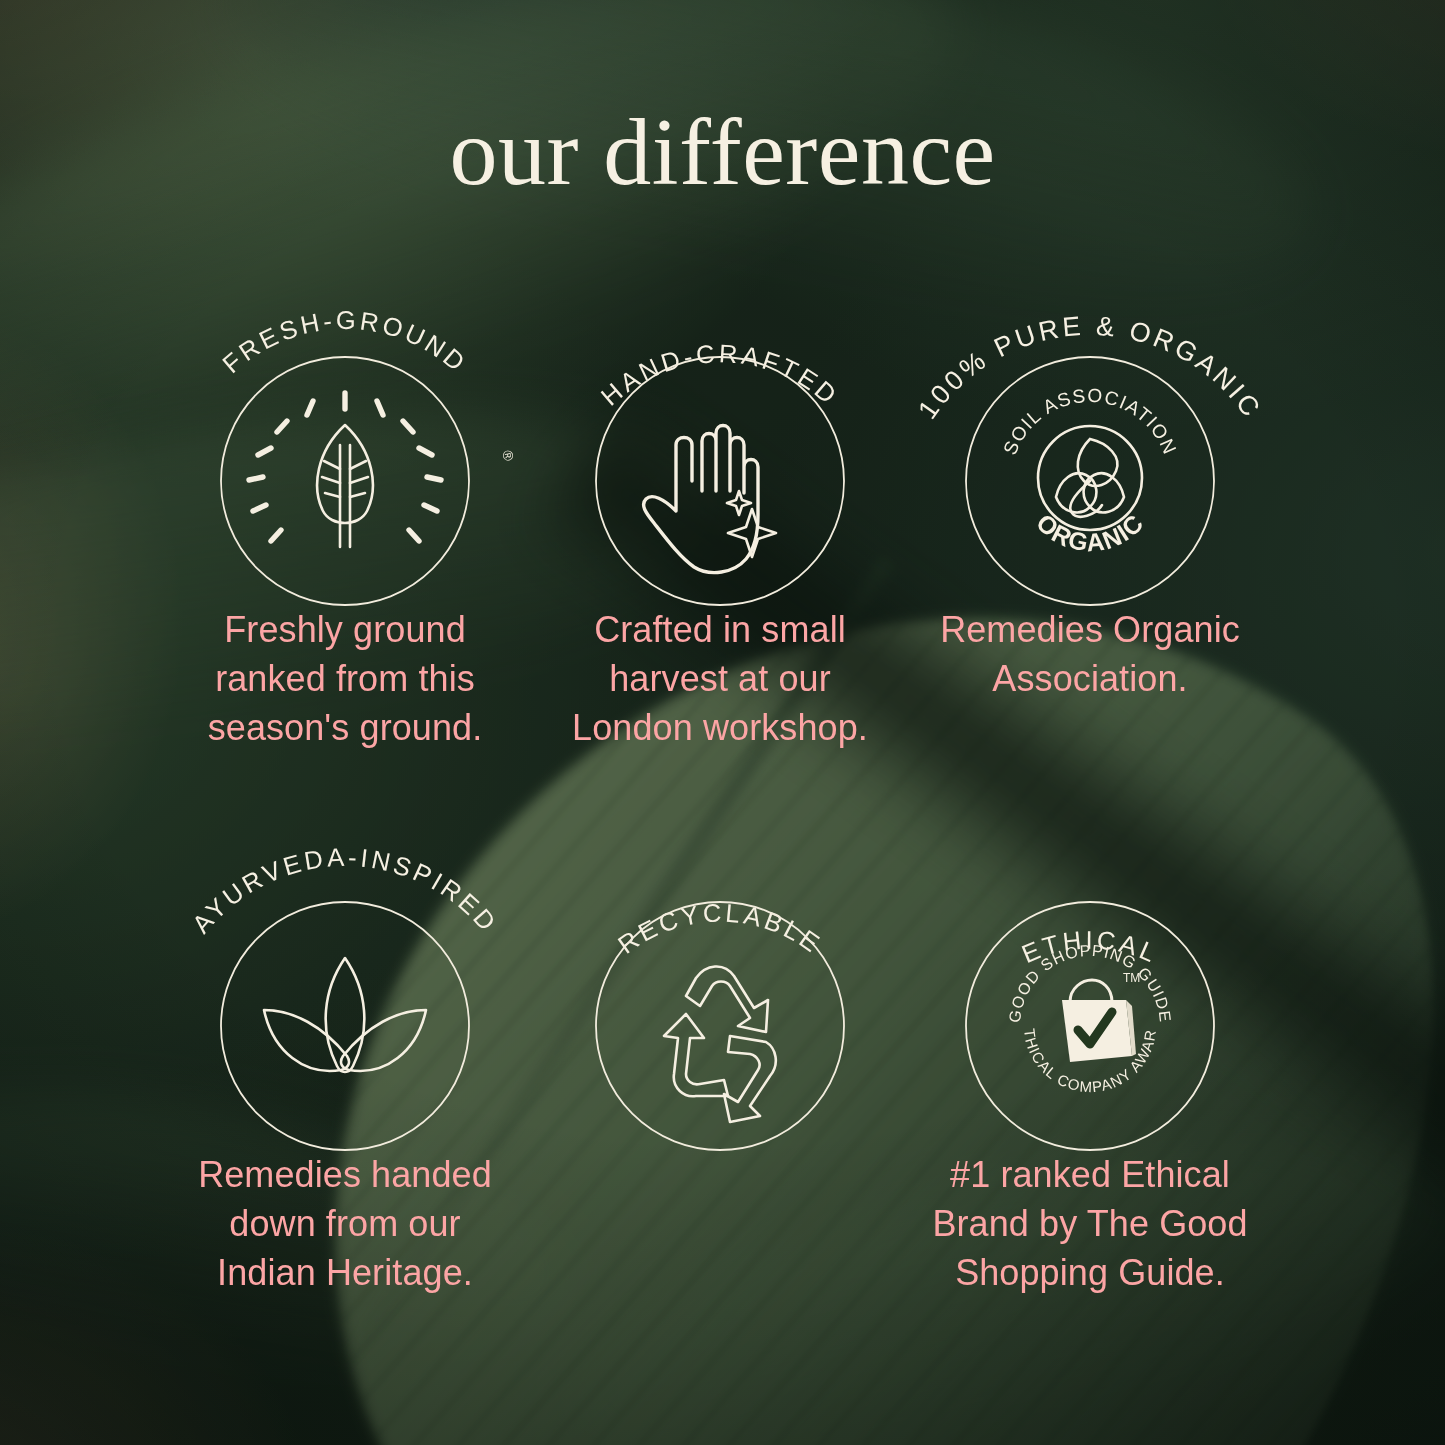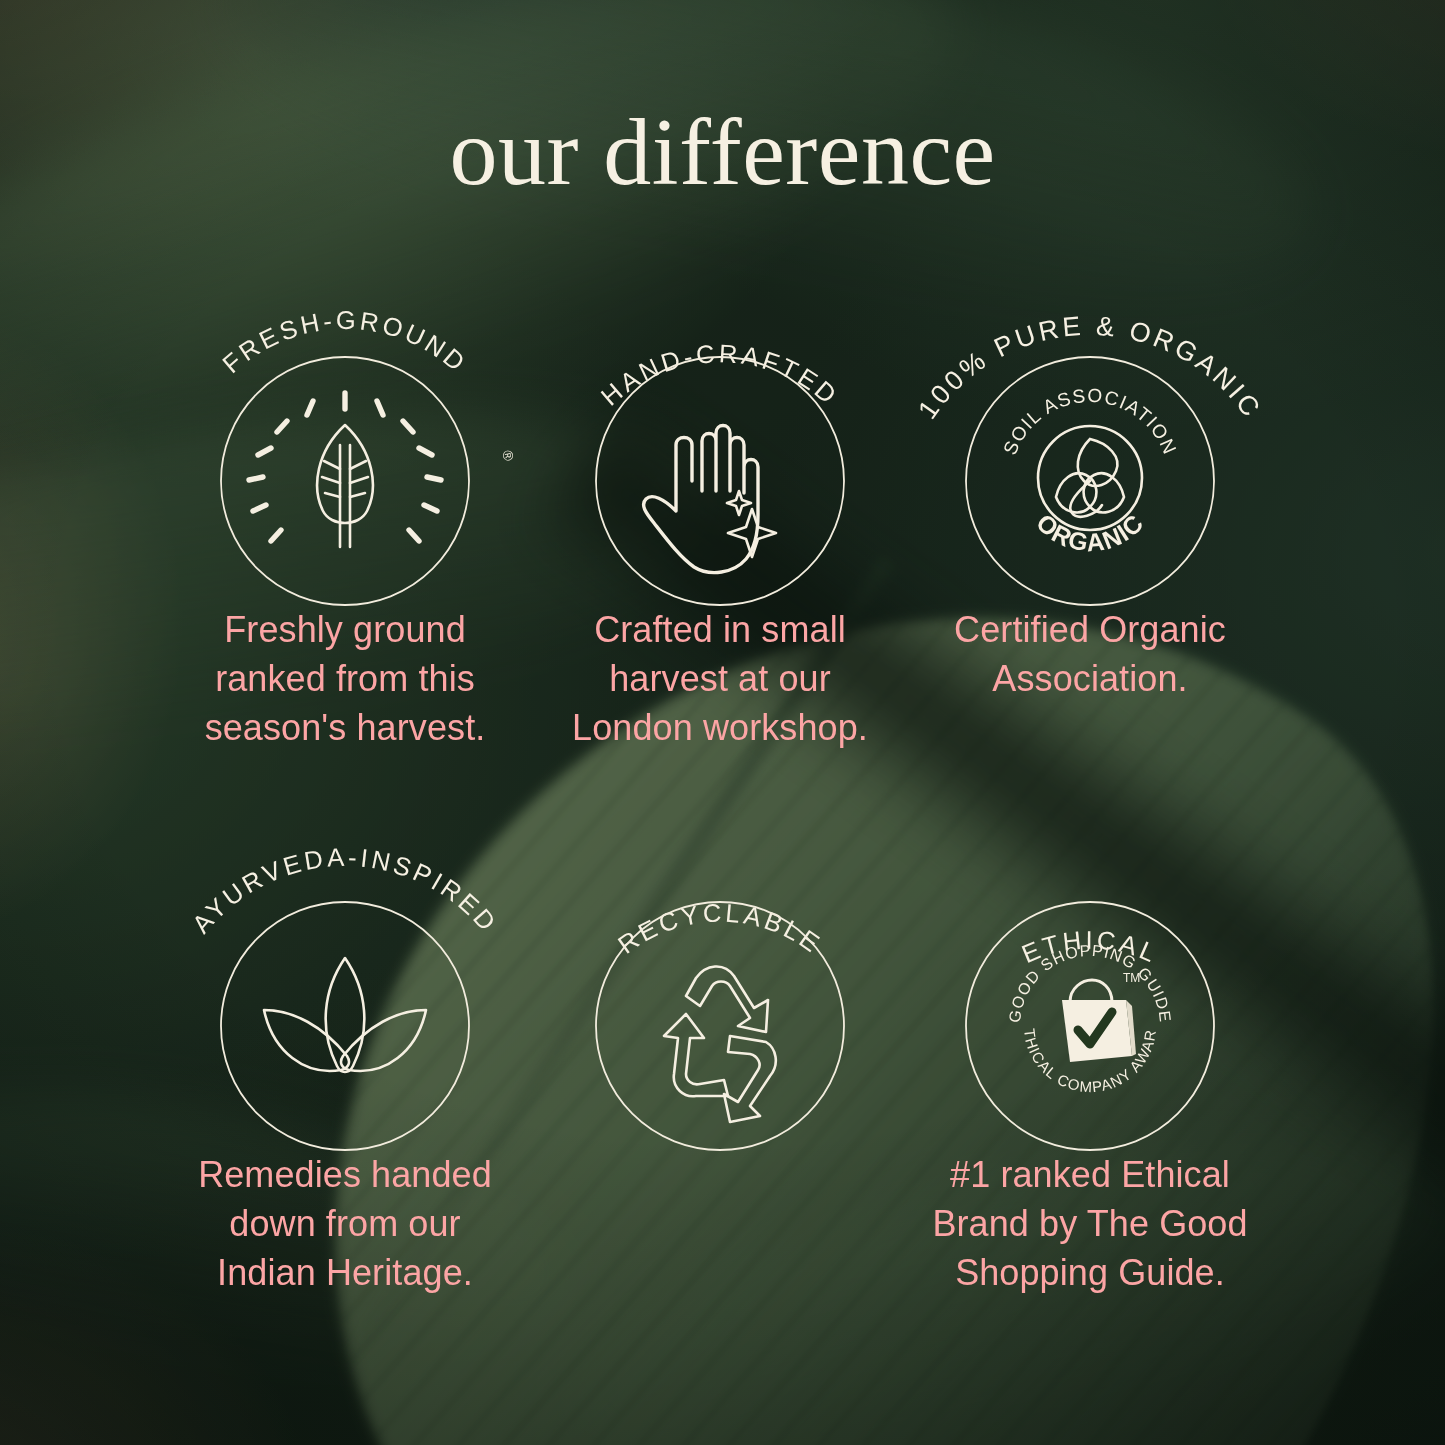--- a/index.html
+++ b/index.html
@@ -163,21 +163,21 @@
                 <line x1="289" y1="220" x2="302" y2="226"></line>
                 <line x1="146" y1="245" x2="136" y2="256"></line>
                 <line x1="274" y1="245" x2="284" y2="256"></line>
               </g>
             </g>
           </svg>
         </div>
         <div class="caption">
           <div>Freshly ground</div>
           <div>ranked from this</div>
-          <div>season's harvest.</div>
+          <div>season's ground.</div>
         </div>
       </div>
 
       <div class="cell" style="left:510px;top:285px;">
         <div class="badge">
           <svg viewBox="0 0 420 320">
             <defs>
                 <path id="arc2" d="M 58 202 A 155 155 0 0 1 362 202"></path>
               </defs>
             <text class="arc-text" font-size="25.5">
@@ -232,21 +232,21 @@
               <g fill="none" stroke="#F5EFE1" stroke-width="2.6" stroke-linecap="round">
                 <path d="M210 154 C196 168 194 186 204 196 C214 206 230 200 236 186 C242 172 228 158 210 154 Z"></path>
                 <path d="M176 212 C180 194 194 184 206 190 C218 196 220 212 210 222 C200 232 182 228 176 212 Z"></path>
                 <path d="M244 212 C240 194 226 184 214 190 C202 196 200 212 210 222 C220 232 238 228 244 212 Z"></path>
                 <path d="M210 196 C196 208 186 220 192 228 C198 236 216 230 222 220"></path>
               </g>
             </g>
           </svg>
         </div>
         <div class="caption">
-          <div>Certified Organic</div>
+          <div>Remedies Organic</div>
           <div>Association.</div>
         </div>
       </div>
 
       <div class="cell" style="left:135px;top:830px;">
         <div class="badge">
           <svg viewBox="0 0 420 320">
             <defs>
                 <path id="arc4" d="M 32 214 A 178 178 0 0 1 388 214"></path>
               </defs>

